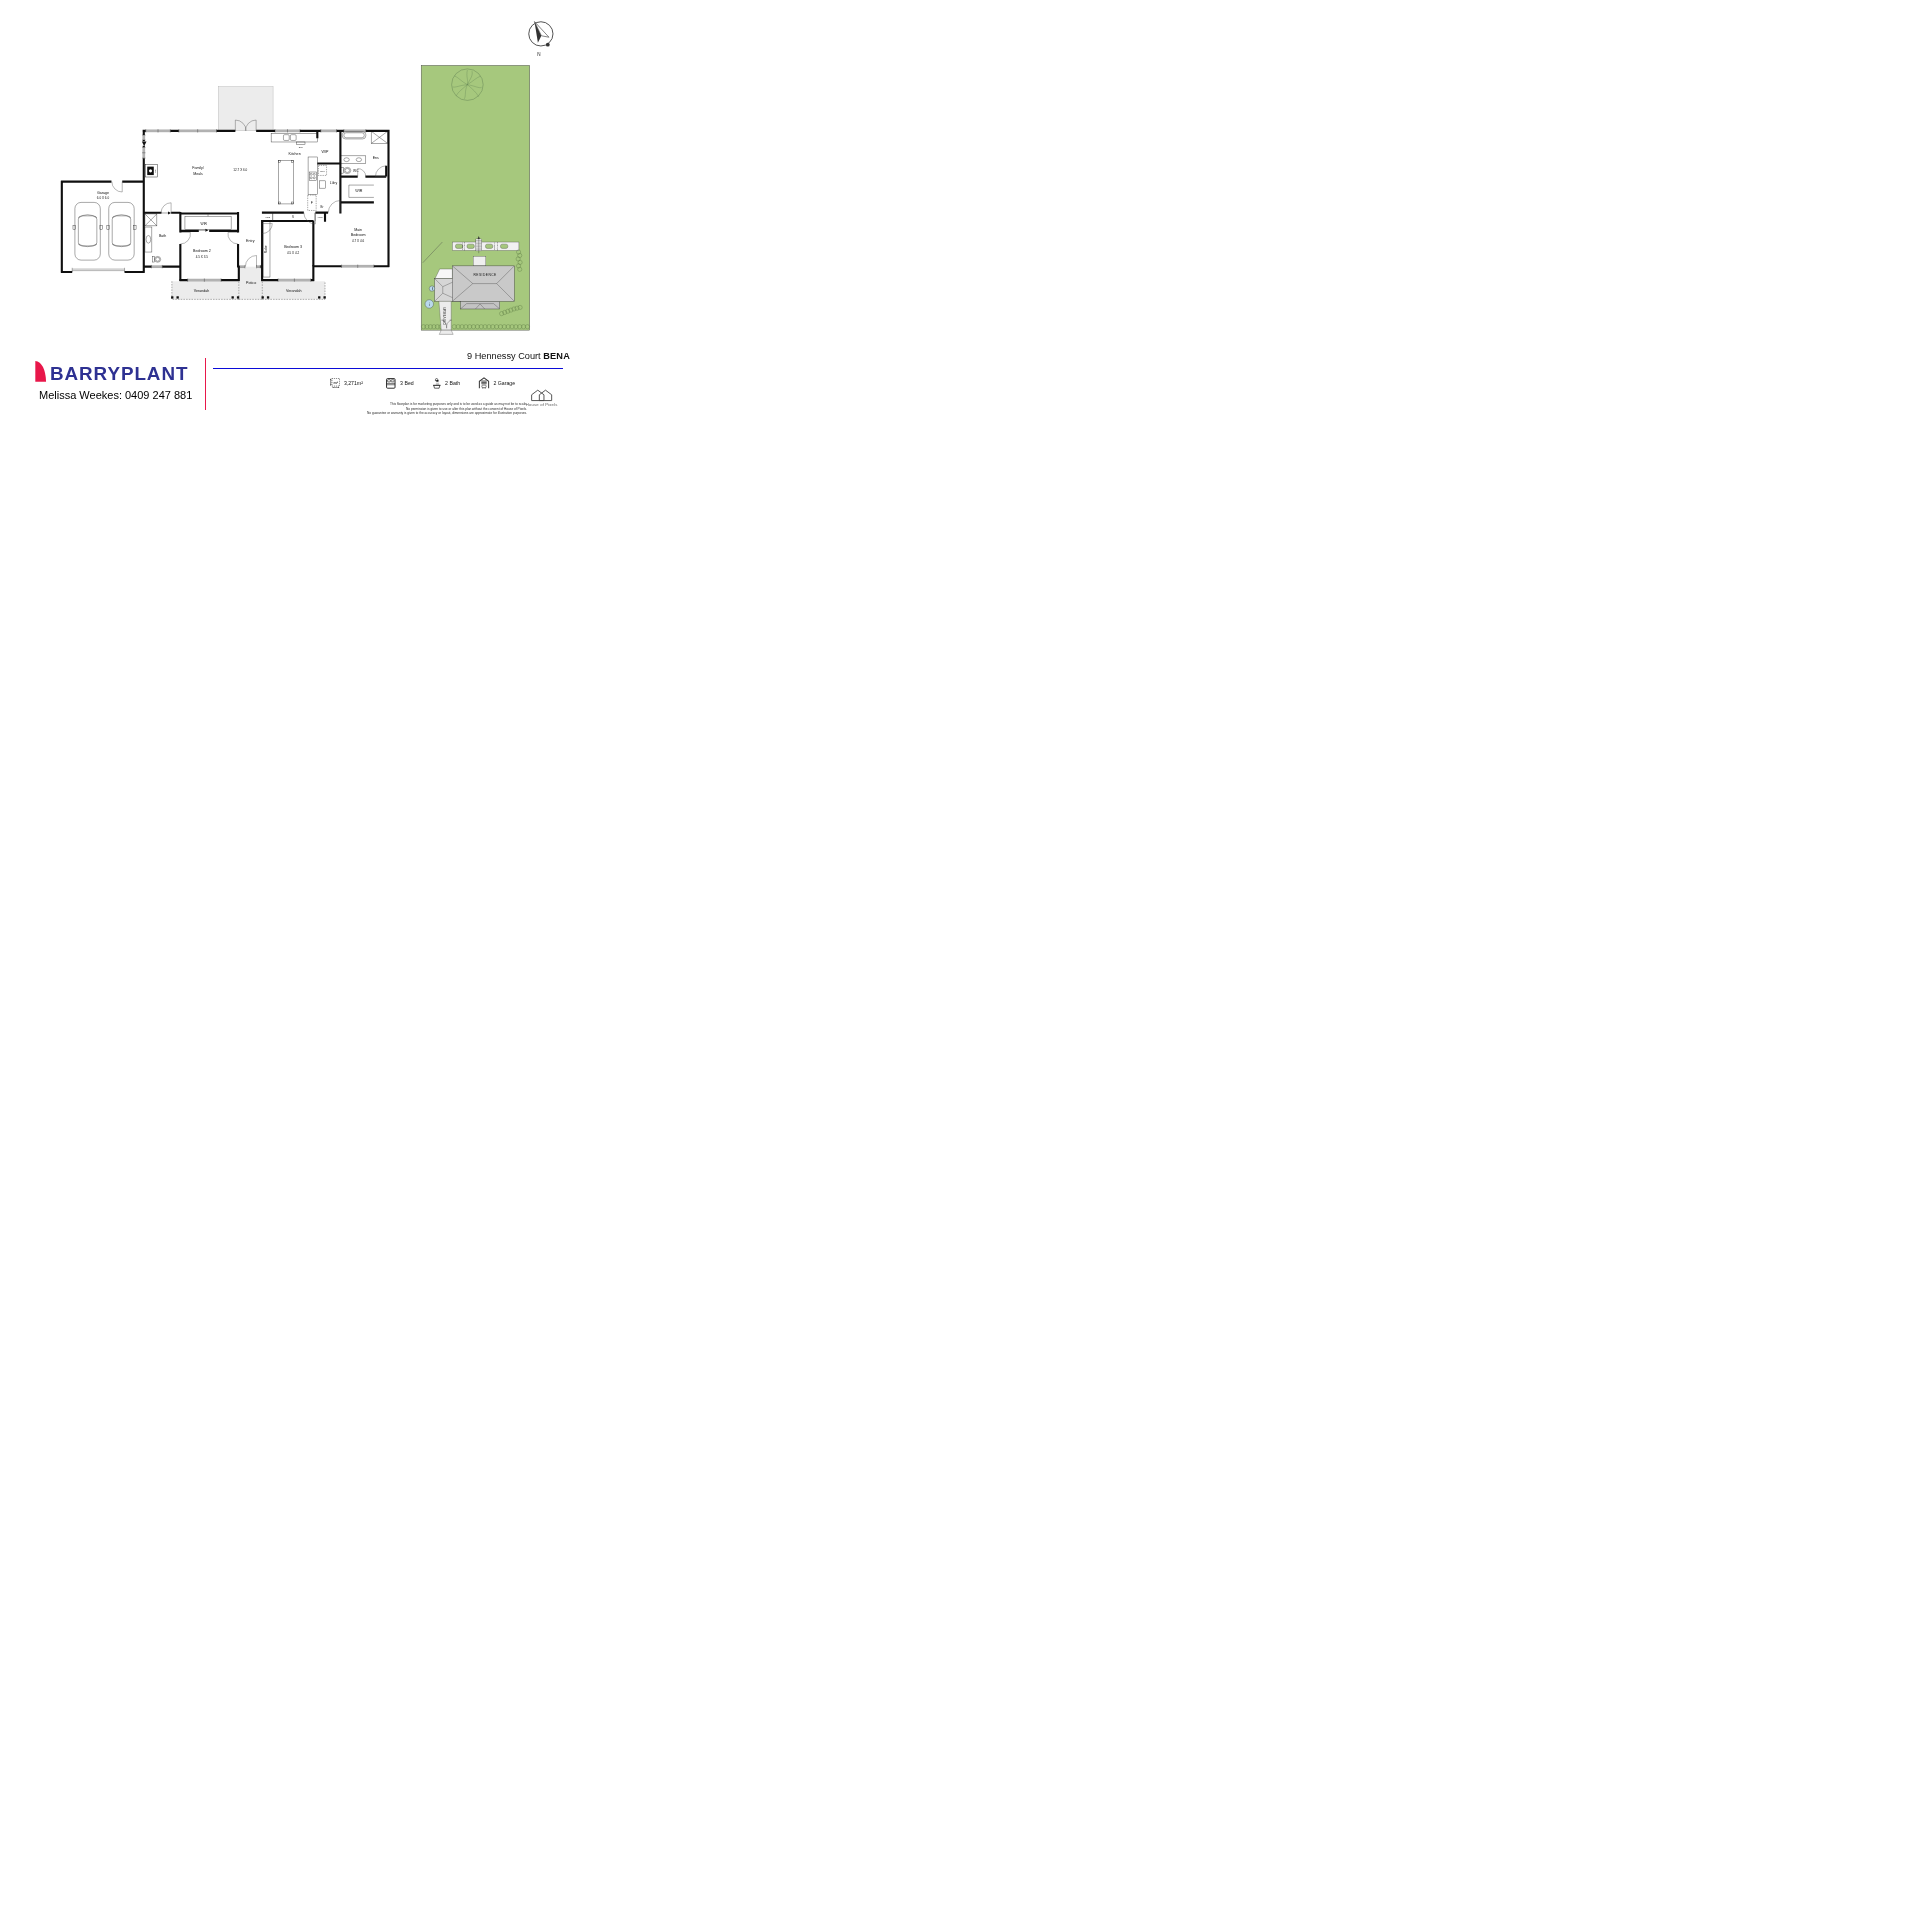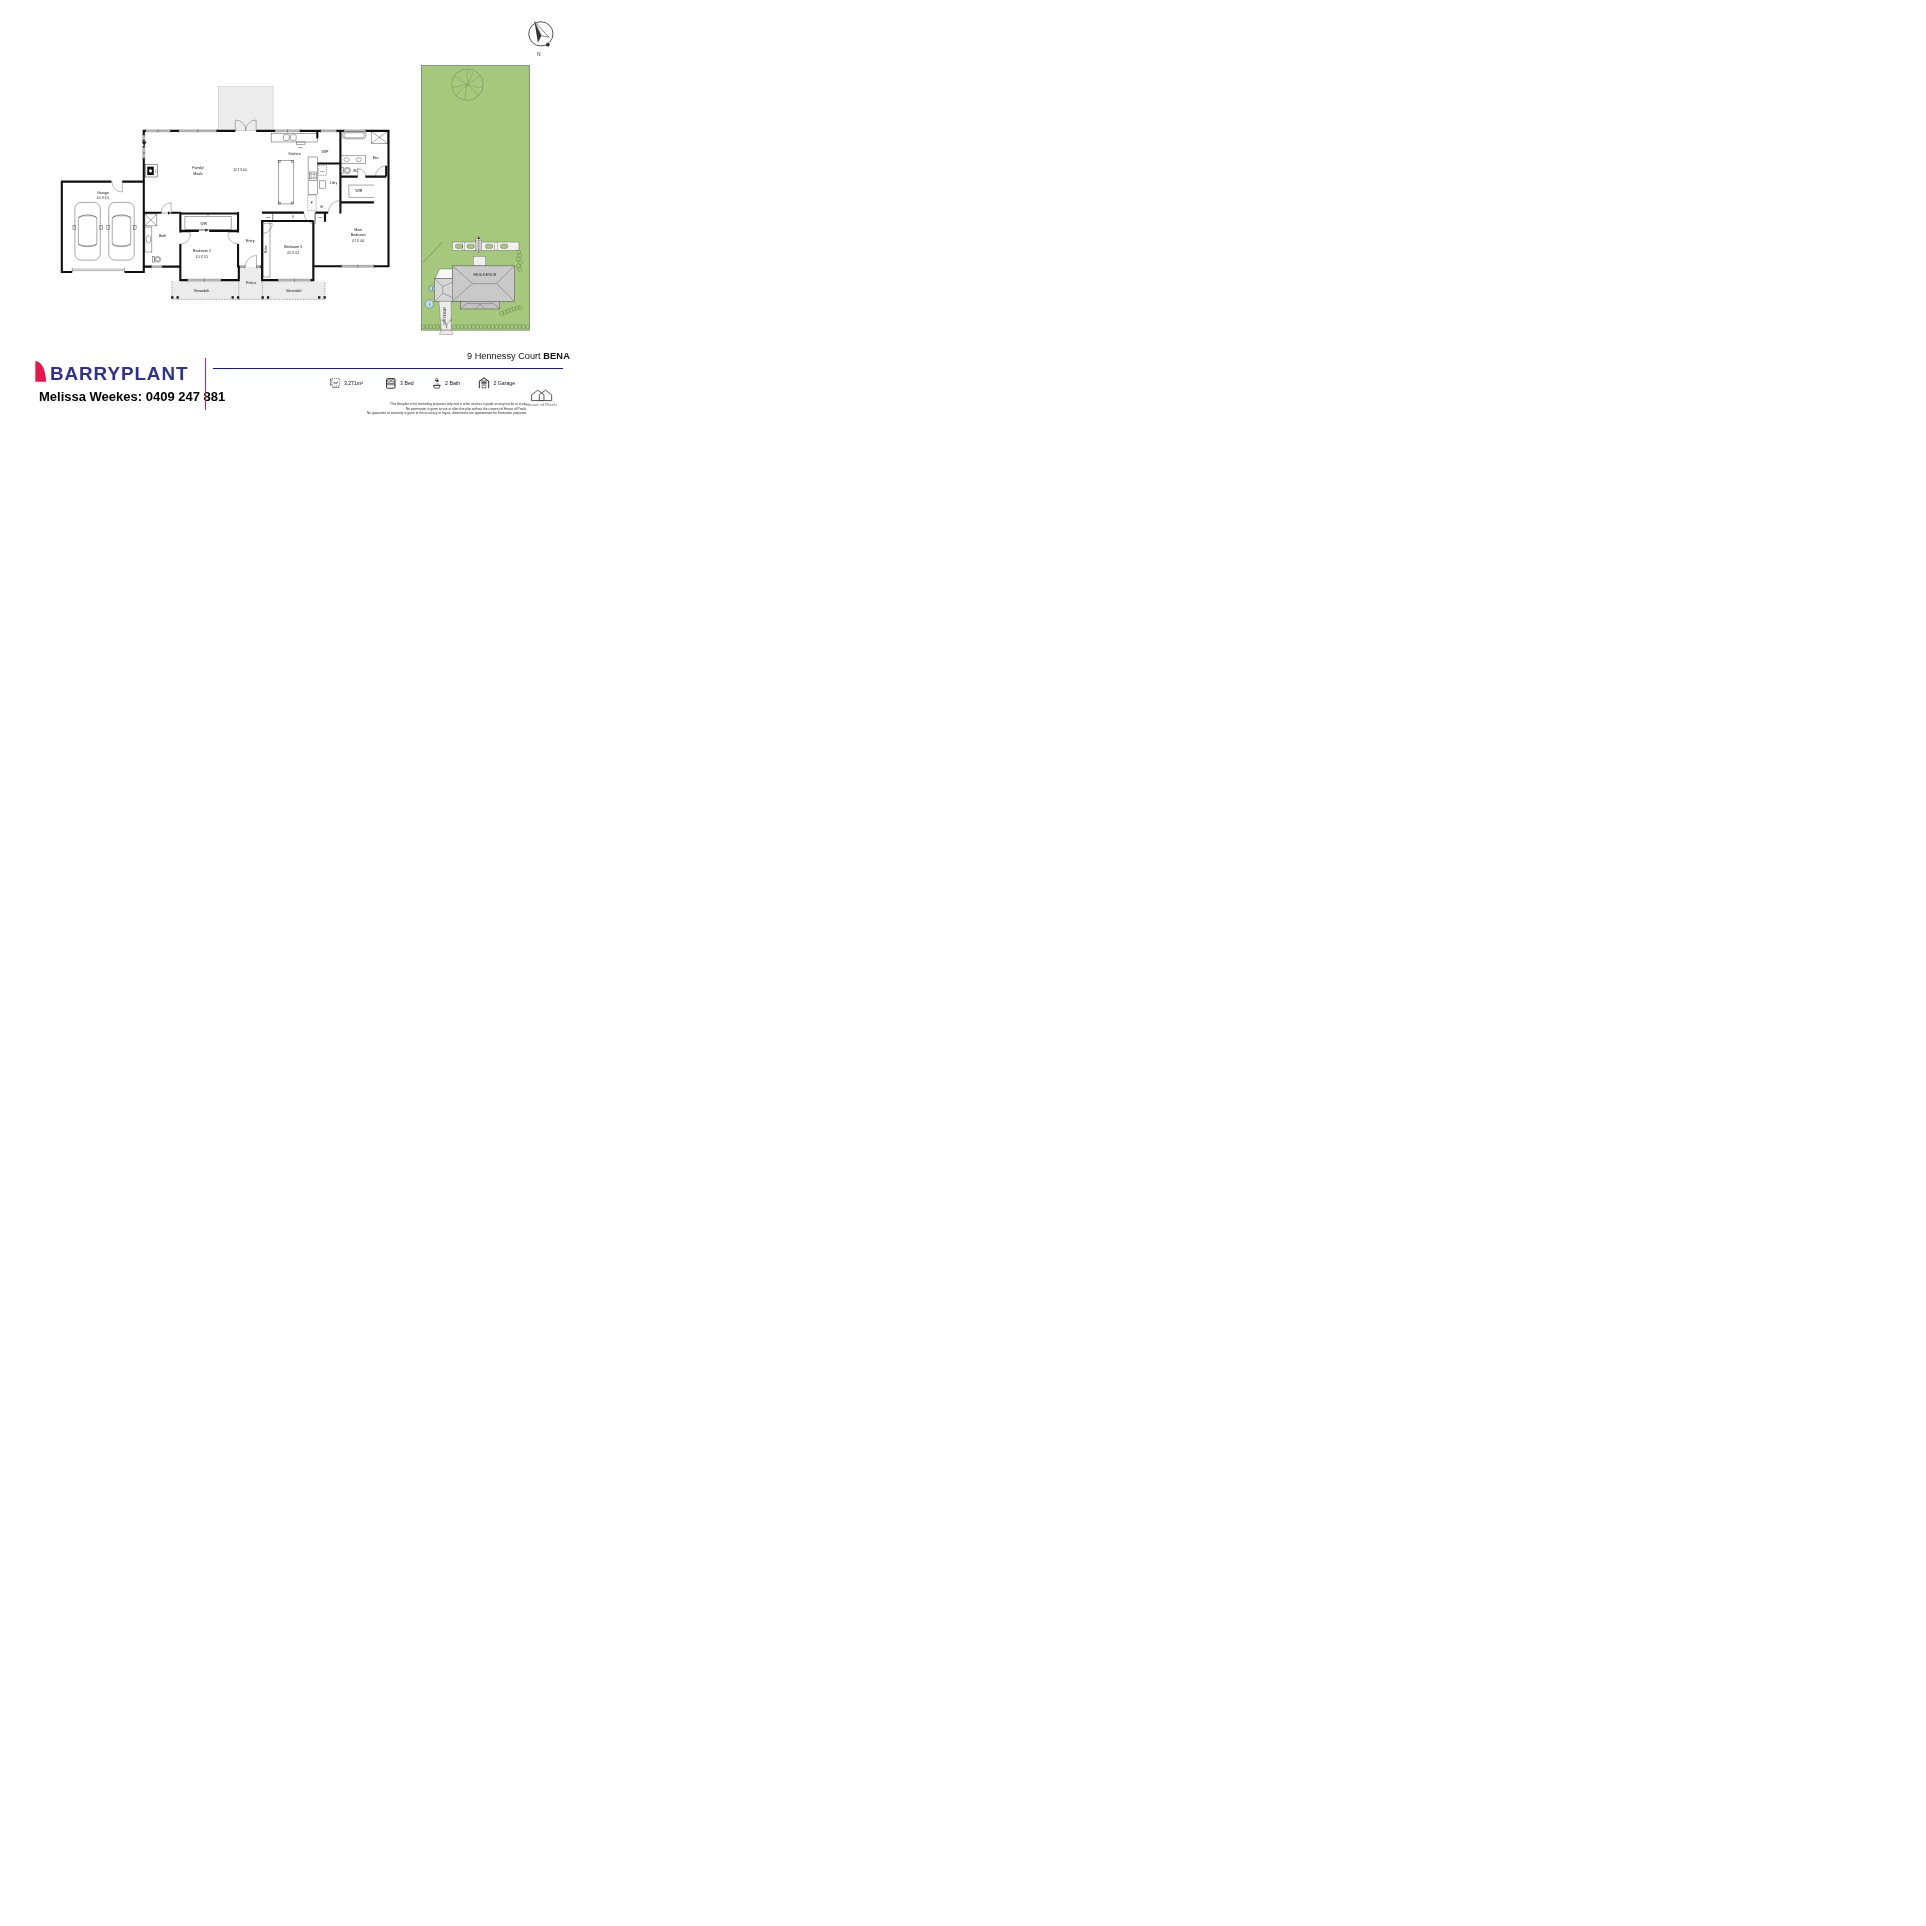--- a/index.html
+++ b/index.html
@@ -13,21 +13,21 @@
   .thinw{stroke:#222;stroke-width:1.5;fill:none;}
   .fixline{stroke:#333;stroke-width:1.1;fill:none;}
   .dash{stroke:#333;stroke-width:1;fill:none;stroke-dasharray:4 3;}
   .win{stroke:#222;stroke-width:0.9;fill:none;}
   .arc{stroke:#444;stroke-width:1;fill:none;}
   .grayarea{fill:#ececec;}
   .bush{stroke:#56713f;stroke-width:0.9;fill:none;}
   .roofline{stroke:#3a3a3a;stroke-width:0.9;fill:none;}
   
   .brand-svg{position:absolute;left:33px;top:358px;}
-  .agent{position:absolute;left:39px;top:389px;font-size:13px;font-weight:bold;color:#000;text-align:center;}
+  .agent{position:absolute;left:39px;top:389px;font-size:11px;font-weight:normal;color:#000;text-align:center;}
   .divider-red{position:absolute;left:205px;top:358px;width:1.2px;height:52px;background:#e8174a;}
   .address{position:absolute;left:254px;top:351px;width:316px;text-align:right;font-size:9.2px;color:#111;}
   .address .suburb{font-weight:bold;letter-spacing:0.2px;}
   .blue-line{position:absolute;left:213px;top:368px;width:350px;height:1.3px;background:#0b0bd8;}
   .stat{position:absolute;top:377px;height:12.3px;display:flex;align-items:center;gap:3.5px;color:#111;}
   .stat .lbl{font-size:5.2px;}
   .disclaimer{position:absolute;left:308px;top:402px;width:219px;text-align:right;
               font-size:3.2px;line-height:4.5px;color:#2a2a2a;}
   .hop{position:absolute;left:526px;top:389px;}
 </style>

